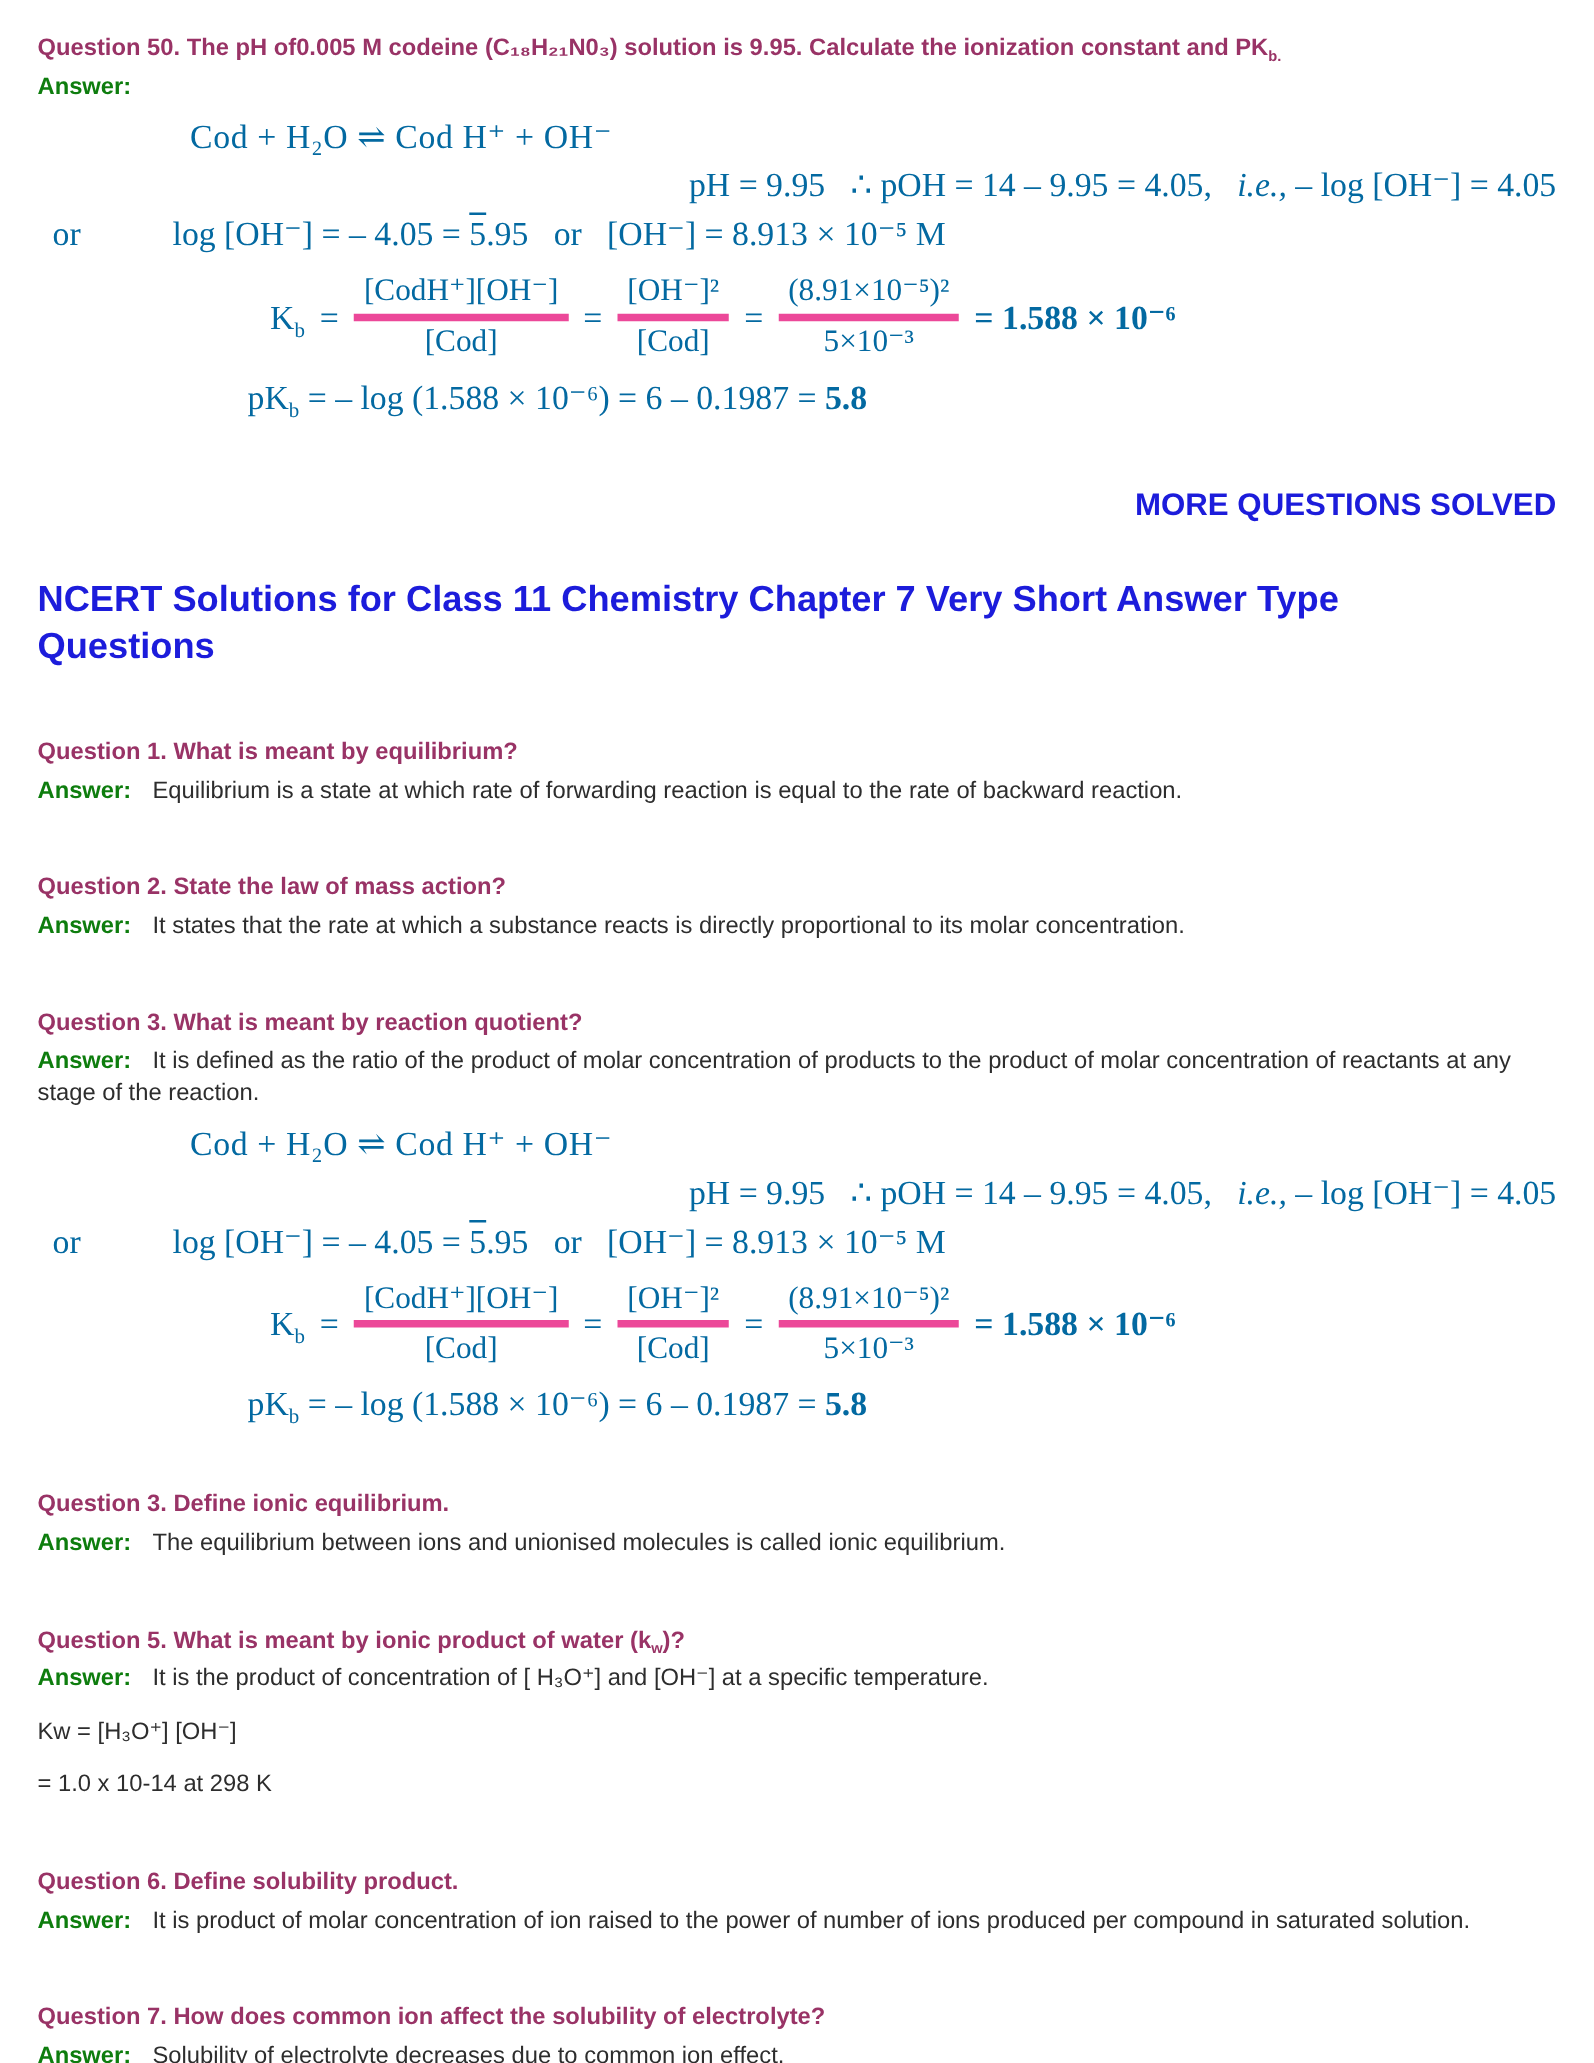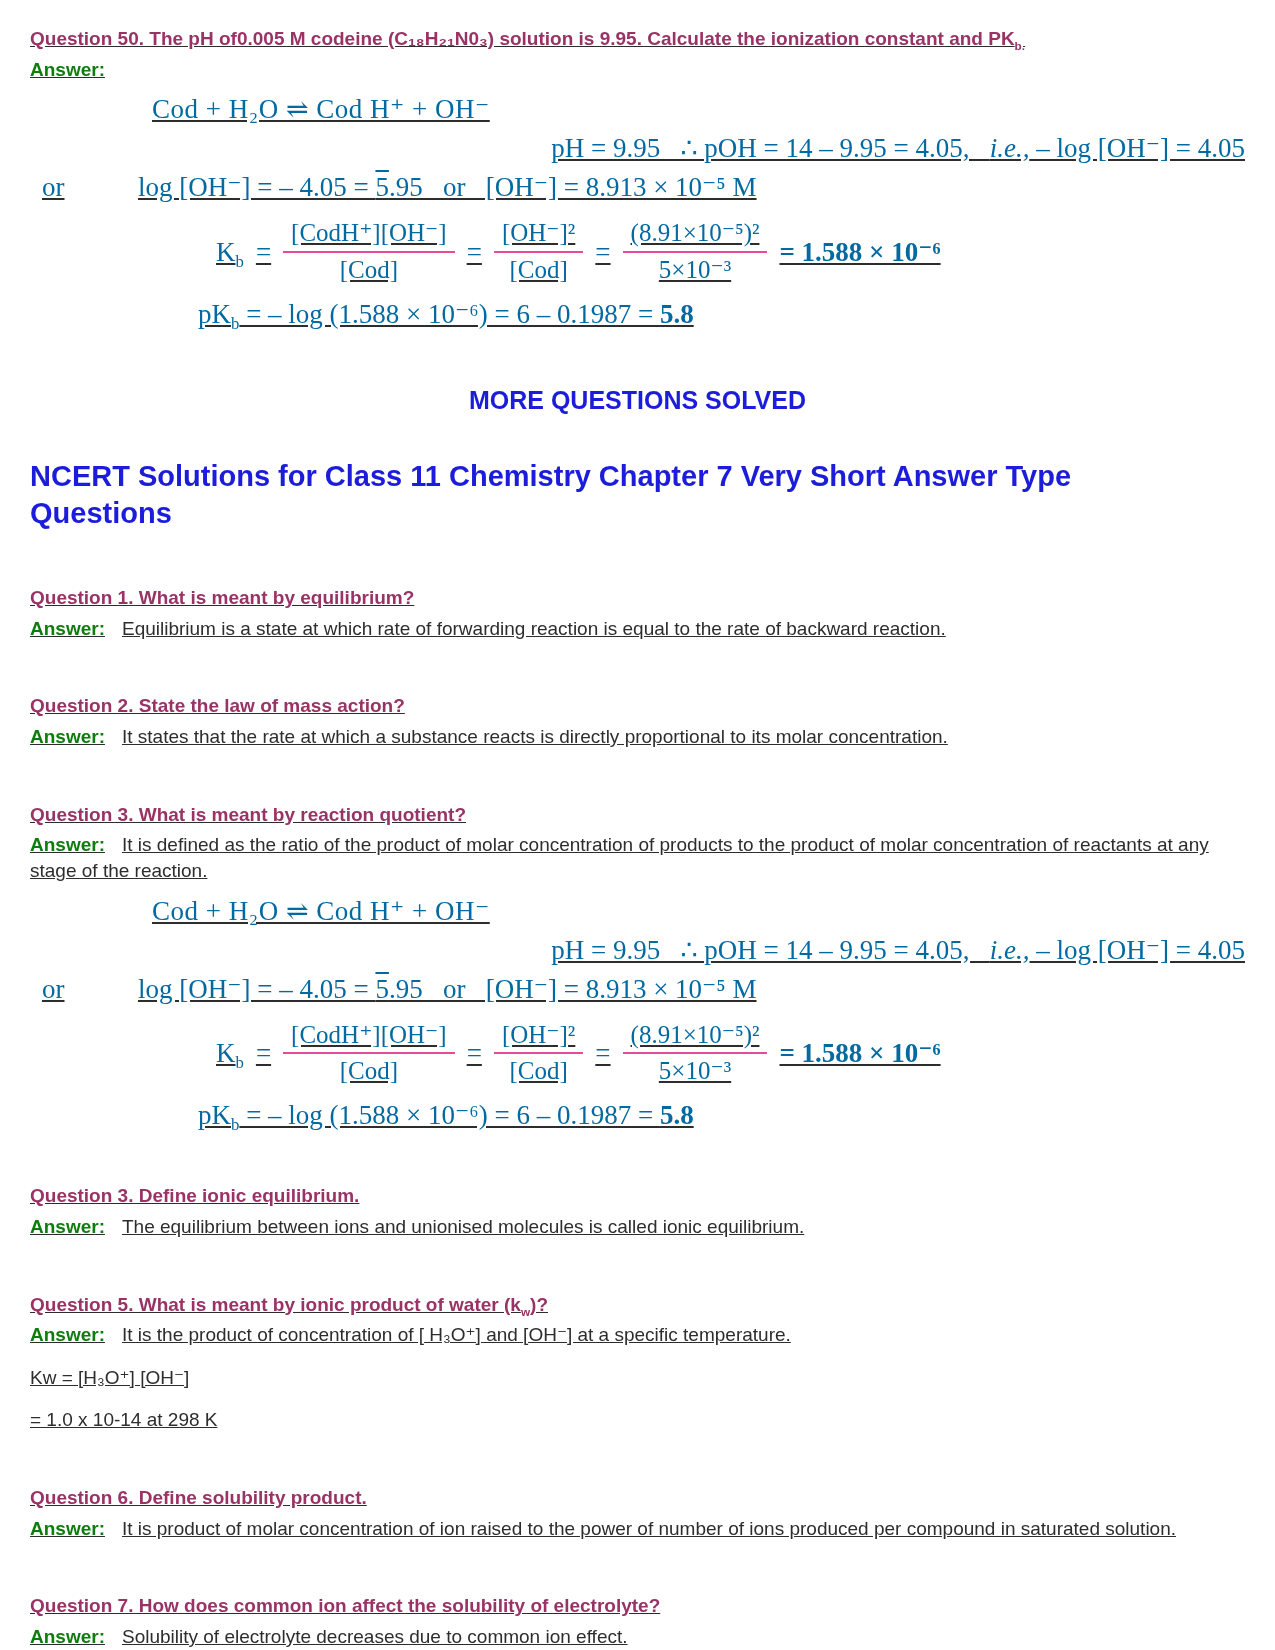--- a/index.html
+++ b/index.html
@@ -7,28 +7,28 @@
     width: 1275px;
     font-family: "Liberation Sans", "DejaVu Sans", sans-serif;
     color: #2d2d2d;
   }
   .page { padding: 26px 30px 40px 30px; font-size: 19px; line-height: 1.35; }
 
   
   .q-title { margin: 0; color: #993366; font-weight: bold; }
   .q-answer { margin: 5px 0 0 0; }
   .ans-label { color: #0e7d0e; font-weight: bold; margin-right: 17px; }
-  .qa { margin-top: 52px; text-decoration: underline; }
+  .qa { margin-top: 52px; }
   .qa-first { margin-top: 0; }
   sub { font-size: 62%; line-height: 0; }
 
   
   .more-heading {
     margin-top: 54px;
-    text-align: center;
+    text-align: right;
     color: #1c1cdb;
     font-weight: bold;
     font-size: 25px;
   }
   .ncert-heading {
     margin-top: 40px;
     color: #1c1cdb;
     font-weight: bold;
     font-size: 29px;
     line-height: 1.3;
@@ -50,21 +50,21 @@
   .ital { font-style: italic; }
   .obar { text-decoration: overline; }
   .eq-kb {
     margin-left: 186px;
     margin-top: 16px;
     display: flex;
     align-items: center;
     gap: 12px;
   }
   .frac { display: inline-flex; flex-direction: column; text-align: center; font-size: 25px; }
-  .frac .num { border-bottom: 2px solid #ec4899; padding: 0 8px 3px 8px; }
+  .frac .num { border-bottom: 6px solid #ec4899; padding: 0 8px 3px 8px; }
   .frac .den { padding-top: 3px; }
   .eq-bold { font-weight: bold; }
   .eq-pkb { margin-left: 168px; margin-top: 14px; }
 
   .extra-line { margin: 17px 0 0 0; }
 </style>
 </head>
 <body>
 
 <div class="page">

